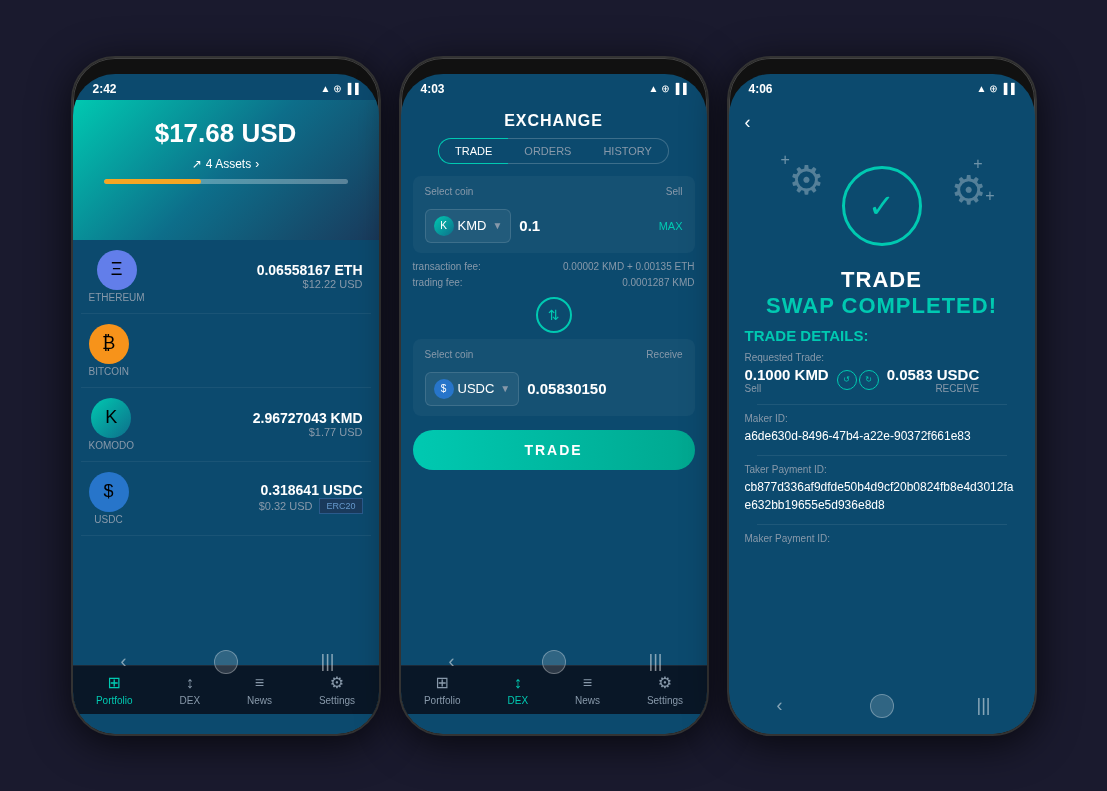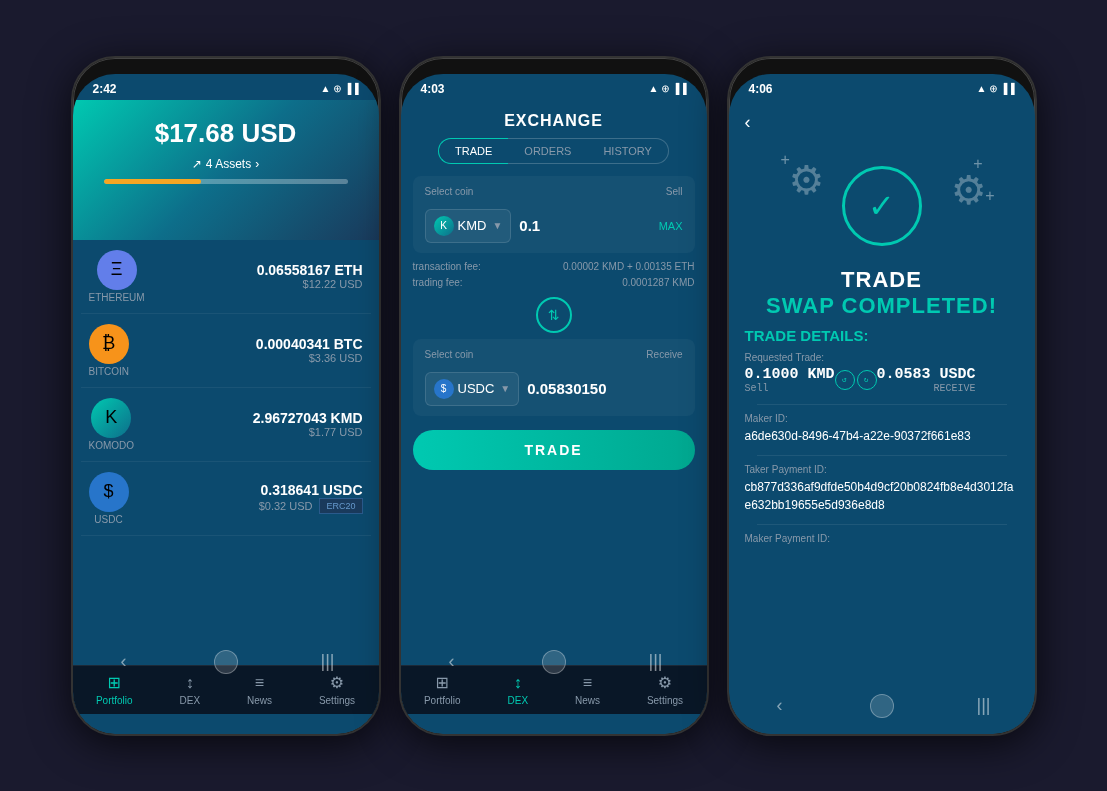--- a/index.html
+++ b/index.html
@@ -419,21 +419,21 @@
     .detail-value {
       font-size: 12px;
       color: #fff;
       word-break: break-all;
       line-height: 1.5;
     }
 
     .requested-trade-row {
       display: flex;
       align-items: center;
-      font-family: Liberation Mono, monospace;
+      gap: 8px;
     }
 
     .trade-amount {
       font-size: 15px;
       font-weight: bold;
       color: #fff;
     }
 
     .trade-type {
       font-size: 10px;
@@ -538,24 +538,20 @@
         <div class="asset-info">
           <div class="asset-amount">0.06558167 ETH</div>
           <div class="asset-usd">$12.22 USD</div>
         </div>
       </div>
 
       <div class="asset-item">
         <div class="asset-icon-wrap">
           <div class="asset-icon btc">₿</div>
           <div class="asset-name">BITCOIN</div>
-        </div>
-        <div class="asset-info">
-          <div class="asset-amount">0.00040341 BTC</div>
-          <div class="asset-usd">$3.36 USD</div>
         </div>
       </div>
 
       <div class="asset-item">
         <div class="asset-icon-wrap">
           <div class="asset-icon kmd">K</div>
           <div class="asset-name">KOMODO</div>
         </div>
         <div class="asset-info">
           <div class="asset-amount">2.96727043 KMD</div>

